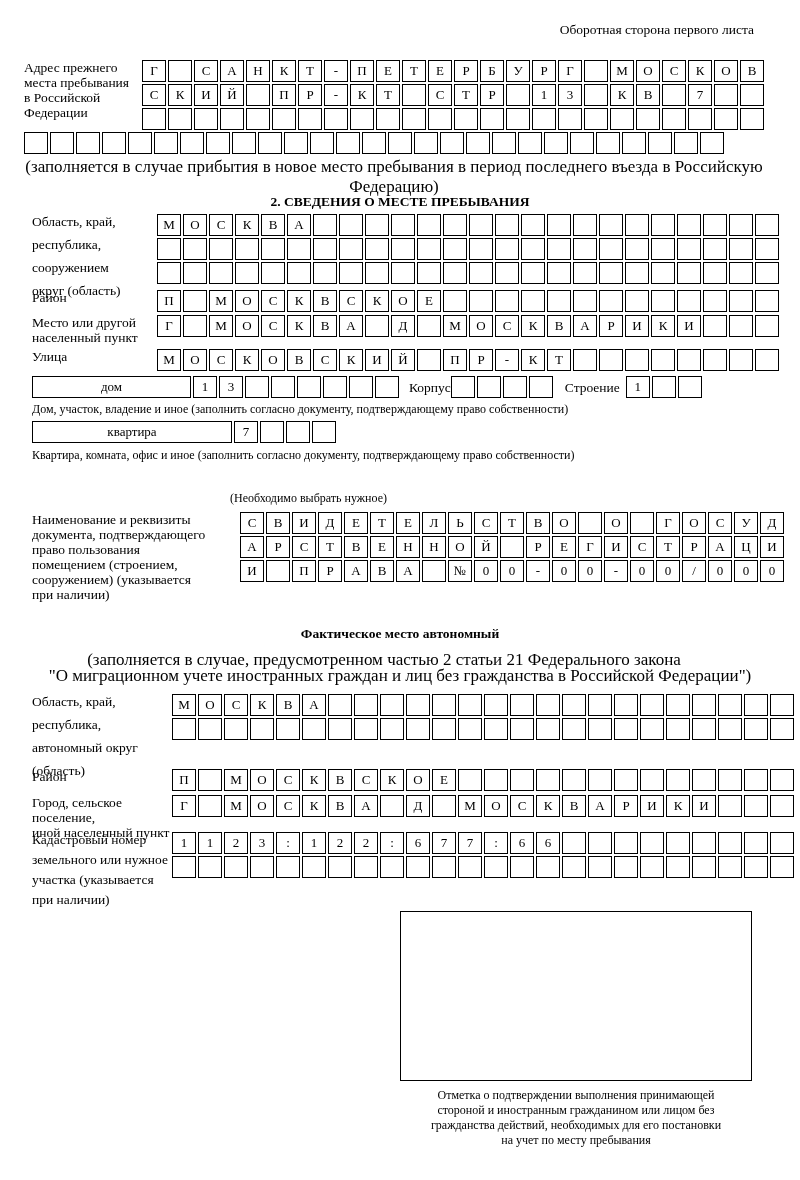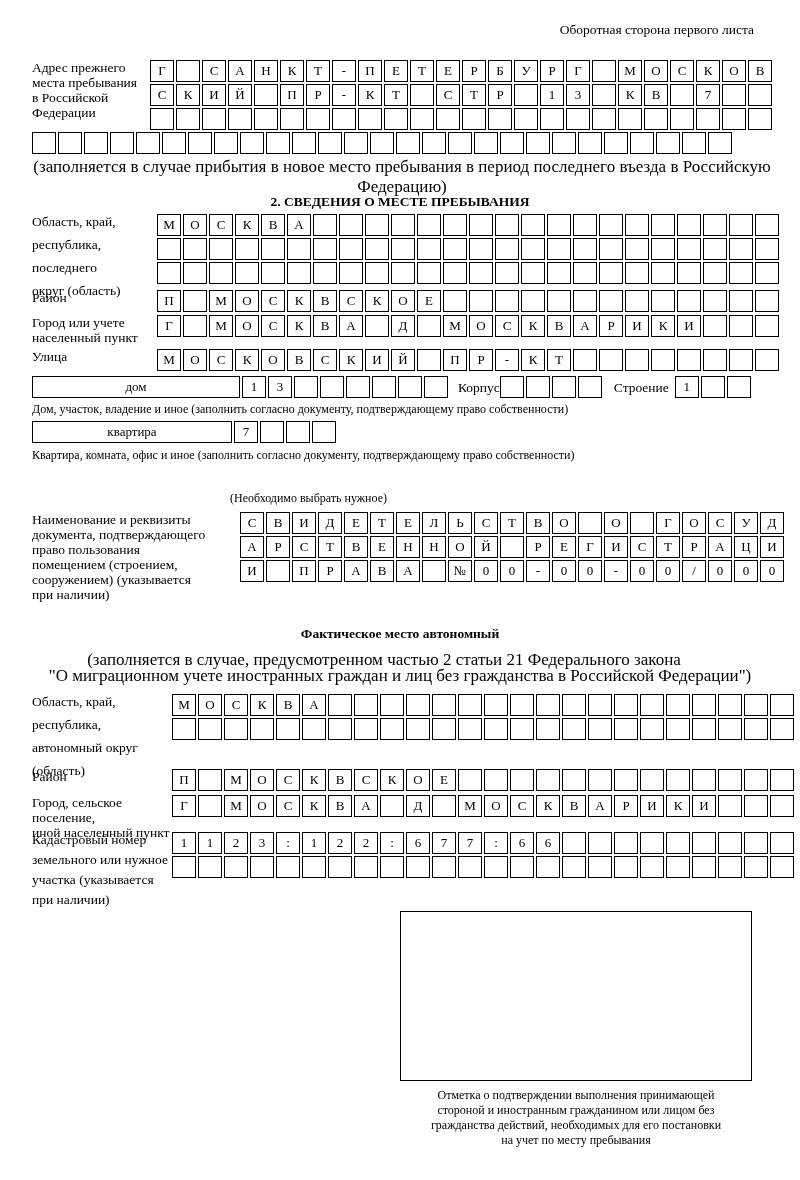--- a/index.html
+++ b/index.html
@@ -53,21 +53,21 @@
     text-align:center;font-size:13px;line-height:20px;
   }
 </style>
 </head>
 <body>
 
 <div class="page">
 
   <div class="hdr-right">Оборотная сторона первого листа</div>
 
-  <div style="position:absolute;left:32px;top:60px;width:740px;">
+  <div style="position:absolute;left:24px;top:60px;width:740px;">
     <div class="row">
       <div style="width:140px;">
         <div class="lbl">Адрес прежнего</div>
         <div class="lbl">места пребывания</div>
         <div class="lbl">в Российской</div>
         <div class="lbl">Федерации</div>
       </div>
       <div style="margin-left:0px;">
         <div class="cells" style="margin-bottom:2px;">
           <div class="cell">Г</div>
@@ -181,21 +181,21 @@
     <div class="note" style="margin-top:3px;">(заполняется в случае прибытия в новое место пребывания в период последнего въезда в Российскую Федерацию)</div>
   </div>
 
   <div style="position:absolute;left:0;top:194px;width:800px;" class="sect-title">2. СВЕДЕНИЯ О МЕСТЕ ПРЕБЫВАНИЯ</div>
 
   <div style="position:absolute;left:32px;top:214px;">
     <div class="row">
       <div style="width:125px;">
         <div class="lbl" style="height:23px;">Область, край,</div>
         <div class="lbl" style="height:23px;">республика,</div>
-        <div class="lbl" style="height:23px;">последнего</div>
+        <div class="lbl" style="height:23px;">сооружением</div>
         <div class="lbl" style="height:23px;">округ (область)</div>
       </div>
       <div>
         <div class="cells" style="margin-bottom:2px;">
           <div class="cell">М</div>
           <div class="cell">О</div>
           <div class="cell">С</div>
           <div class="cell">К</div>
           <div class="cell">В</div>
           <div class="cell">А</div>
@@ -302,21 +302,21 @@
         <div class="cell"></div>
         <div class="cell"></div>
         <div class="cell"></div>
       </div>
     </div>
   </div>
 
   <div style="position:absolute;left:32px;top:315px;">
     <div class="row">
       <div style="width:125px;">
-        <div class="lbl">Город или учете</div>
+        <div class="lbl">Место или другой</div>
         <div class="lbl">населенный пункт</div>
       </div>
       <div class="cells">
         <div class="cell">Г</div>
         <div class="cell"></div>
         <div class="cell">М</div>
         <div class="cell">О</div>
         <div class="cell">С</div>
         <div class="cell">К</div>
         <div class="cell">В</div>
@@ -367,21 +367,21 @@
         <div class="cell"></div>
         <div class="cell"></div>
         <div class="cell"></div>
         <div class="cell"></div>
         <div class="cell"></div>
       </div>
     </div>
   </div>
 
   <div style="position:absolute;left:32px;top:376px;" class="inline">
-    <div class="boxlabel" style="width:208px;">дом</div>
+    <div class="boxlabel" style="width:159px;">дом</div>
     <div class="cells" style="margin-left:2px;">
       <div class="cell">1</div>
       <div class="cell">3</div>
       <div class="cell"></div>
       <div class="cell"></div>
       <div class="cell"></div>
       <div class="cell"></div>
       <div class="cell"></div>
       <div class="cell"></div>
     </div>

